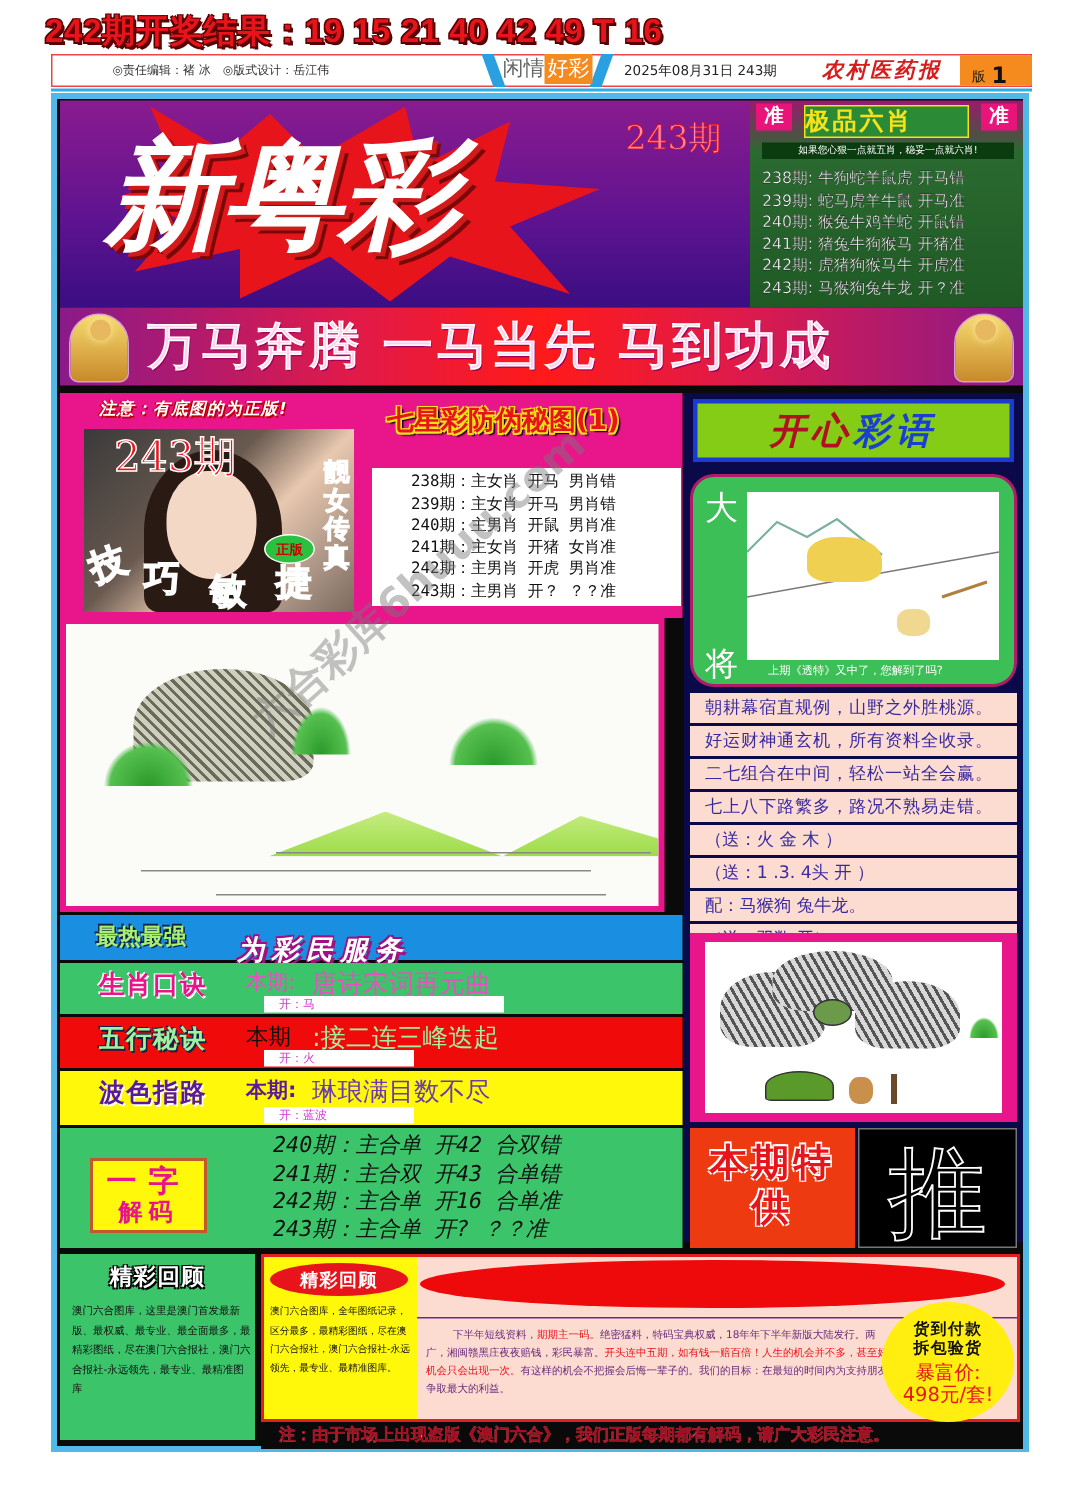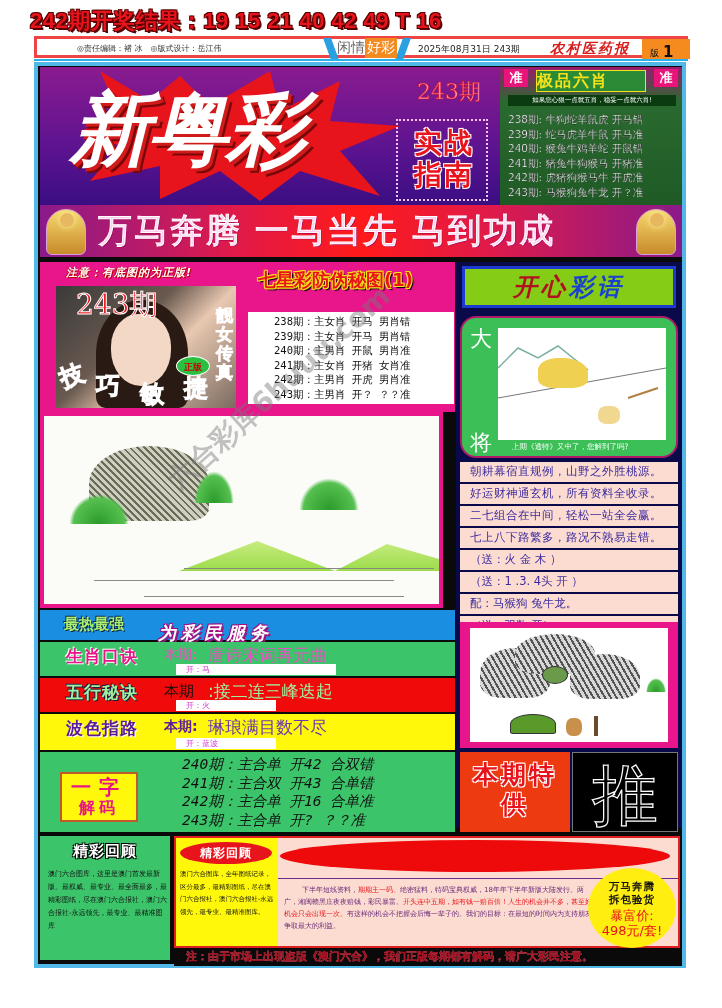--- a/index.html
+++ b/index.html
@@ -4,21 +4,21 @@
 <style>
   * { box-sizing: border-box; margin: 0; padding: 0; }
   body { width: 722px; height: 1008px; background: #ffffff; font-family: "DejaVu Sans", sans-serif; position: relative; overflow: hidden; }
   .abs { position: absolute; }
 
   
   .result-line { left: 30px; top: 6px; height: 28px; font-family: "Liberation Sans", sans-serif; font-weight: bold; font-size: 22px; color: #e8141c; letter-spacing: 0.5px;
     text-shadow: 1px 1px 0 #5a0000, -1px -1px 0 #5a0000, 1px -1px 0 #5a0000, -1px 1px 0 #5a0000, 2px 2px 0 #5a0000; white-space: nowrap; }
 
   
-  .masthead { left: 34px; top: 36px; width: 654px; height: 22px; border: 3px solid #ef4444; background: #fff; }
+  .masthead { left: 34px; top: 36px; width: 654px; height: 22px; border: 1px solid #ef4444; background: #fff; }
   .mh-credits { left: 40px; top: 4px; font-size: 8px; color: #333; white-space: nowrap; }
   .mh-slant { left: 290px; top: -1px; width: 80px; height: 18px; }
   .mh-slant .bar-l { left: 0; top: 0; width: 8px; height: 22px; background: #2aa0e0; transform: skewX(20deg); }
   .mh-slant .bar-r { left: 72px; top: 0; width: 8px; height: 22px; background: #2aa0e0; transform: skewX(-20deg); }
   .mh-leisure { left: 10px; top: 1px; font-size: 14px; color: #666; font-family: "DejaVu Serif", serif; }
   .mh-good { left: 38px; top: 0; height: 20px; padding: 1px 2px; font-size: 14px; color: #fff; background: #f38b20; font-family: "DejaVu Serif", serif; }
   .mh-date { left: 381px; top: 4px; font-size: 9px; color: #222; white-space: nowrap; }
   .mh-paper { left: 513px; top: 1px; font-size: 14px; font-weight: bold; color: #d61c1c; font-family: "DejaVu Serif", serif; font-style: italic; letter-spacing: 2px; white-space: nowrap; }
   .mh-ed { left: 605px; top: 0; width: 48px; height: 20px; background: #f58a1f; color: #111; font-size: 9px; padding: 3px 0 0 8px; }
   .mh-ed b { font-size: 15px; position: relative; top: 1px; margin-left: 4px; }
@@ -160,23 +160,20 @@
 <div class="abs underline-blue"></div>
 
 <div class="abs frame"></div>
 
 <div class="abs banner">
   <svg class="abs burst" viewBox="0 0 330 130">
     <polygon points="20,0 70,30 100,5 130,35 190,0 200,40 260,10 250,50 320,55 260,80 300,125 220,100 180,130 140,100 80,128 80,95 10,110 40,75 0,60 40,45" fill="#e8141c"></polygon>
   </svg>
   <div class="abs brand">新粤彩</div>
   <div class="abs issue-top">243期</div>
-  <div class="abs guide-box">
-    <div class="abs guide-text">实战指南</div>
-  </div>
 </div>
 
 <div class="abs six">
   <div class="abs six-badge" style="left:4px">准</div>
   <div class="abs six-title">极品六肖</div>
   <div class="abs six-badge" style="left:154px">准</div>
   <div class="abs six-sub">如果您心狠一点就五肖，稳妥一点就六肖!</div>
   <div class="abs six-list">
     <div class="six-row">238期: 牛狗蛇羊鼠虎  开马错</div>
     <div class="six-row">239期: 蛇马虎羊牛鼠  开马准</div>
@@ -329,21 +326,21 @@
   <div class="abs review-body">澳门六合图库，全年图纸记录，区分最多，最精彩图纸，尽在澳门六合报社，澳门六合报社-永远领先，最专业、最精准图库。</div>
 </div>
 
 <div class="abs review-r">
   <div class="abs red-oval"></div>
   <div class="abs ad-line"></div>
   <div class="abs ad-text">
     <span>下半年短线资料，</span><span class="hl">期期主一码。</span><span>绝密猛料，特码宝典权威，18年年下半年新版大陆发行。两广，湘闽赣黑庄夜夜赔钱，彩民暴富。</span><span class="hl">开头连中五期，如有钱一赔百倍！人生的机会并不多，甚至好机会只会出现一次。</span><span>有这样的机会不把握会后悔一辈子的。我们的目标：在最短的时间内为支持朋友争取最大的利益。</span>
   </div>
   <div class="abs cod">
-    <div class="cod-a">万马奔腾</div>
+    <div class="cod-a">货到付款</div>
     <div class="cod-a" style="margin-top:0">拆包验货</div>
     <div class="cod-b">暴富价:</div>
     <div class="cod-c">498元/套!</div>
   </div>
 </div>
 
 <div class="abs footer-note">注：由于市场上出现盗版《澳门六合》，我们正版每期都有解码，请广大彩民注意。</div>
 
 <div class="abs watermark">六合彩库6huuu.com</div>
 

